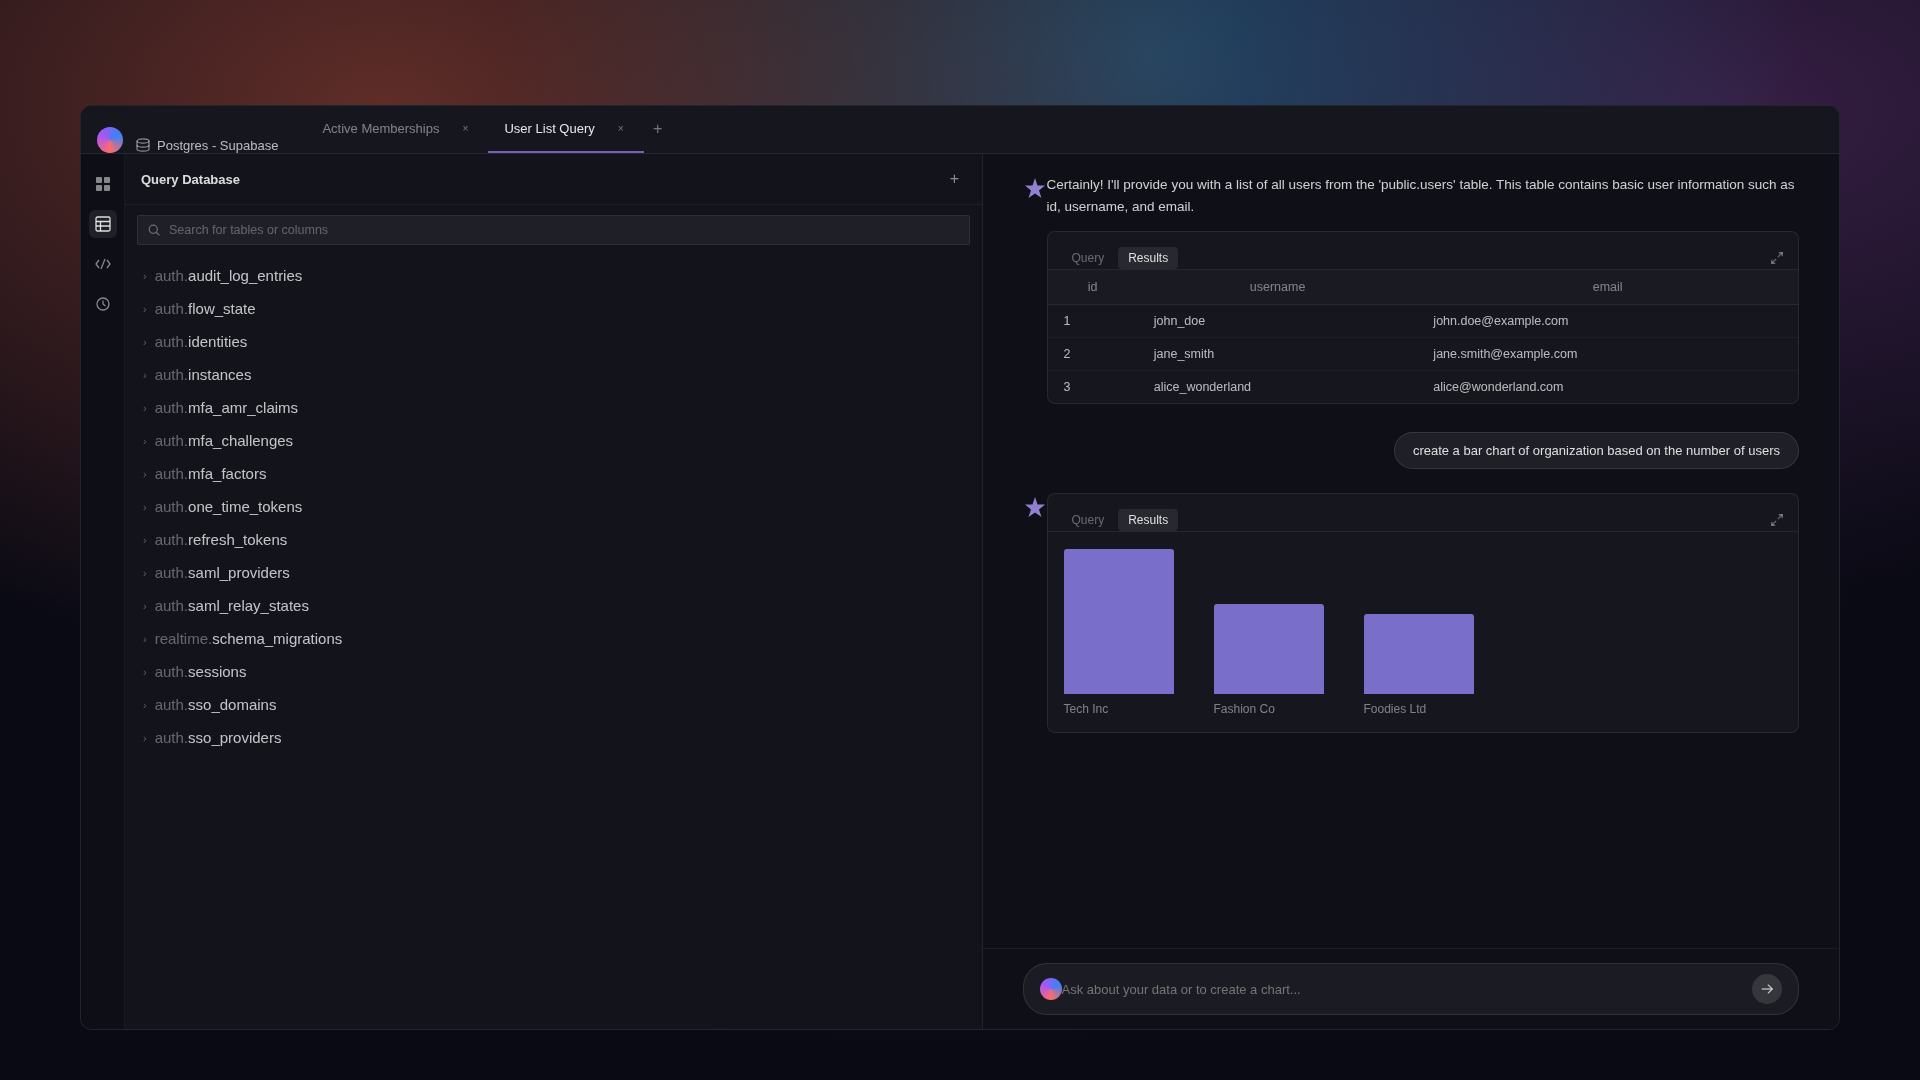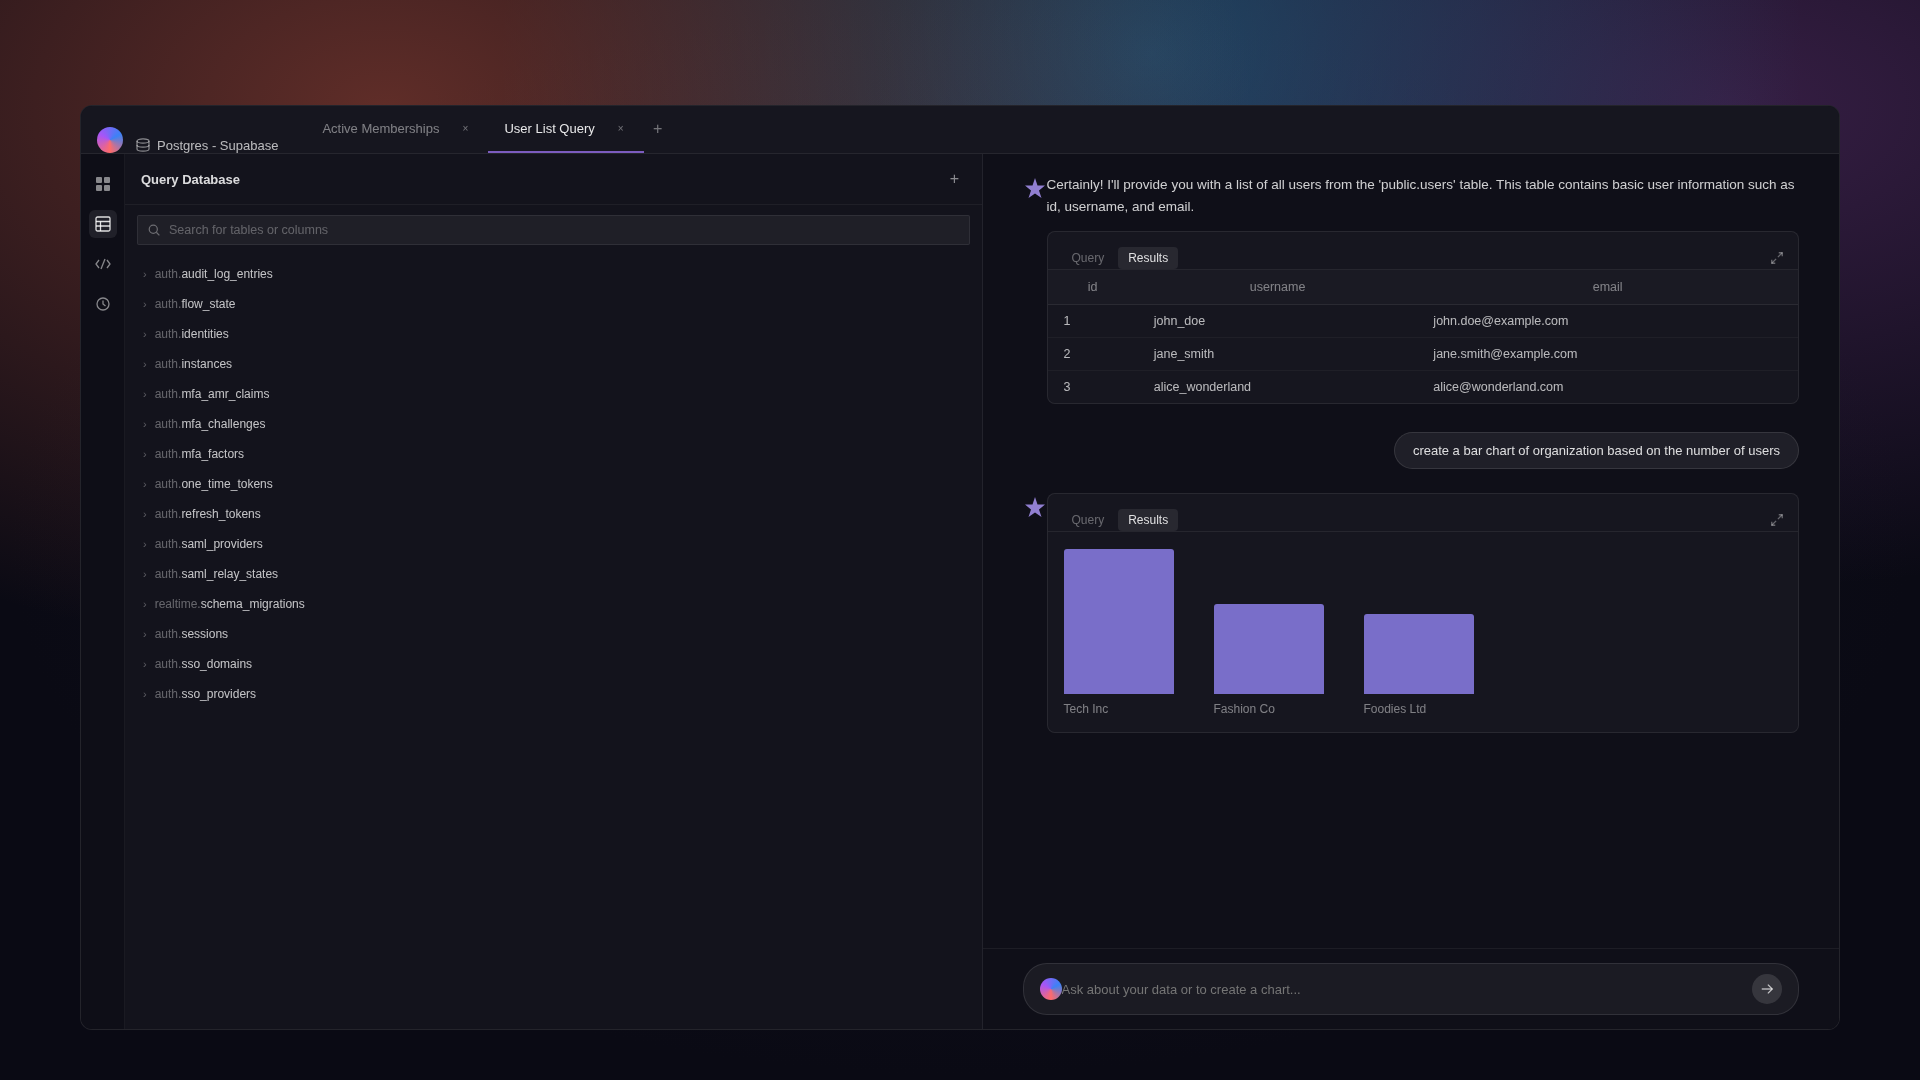--- a/index.html
+++ b/index.html
@@ -223,21 +223,21 @@
       border-left: 2px solid transparent;
     }
 
     .chevron-icon {
       color: rgba(255,255,255,0.3);
       font-size: 11px;
       flex-shrink: 0;
     }
 
     .table-name {
-      font-size: 12px;
+      font-size: 15px;
       color: rgba(255,255,255,0.55);
     }
 
     .table-name .schema {
       color: rgba(255,255,255,0.35);
     }
 
     .table-name .name-part {
       color: rgba(255,255,255,0.75);
     }

